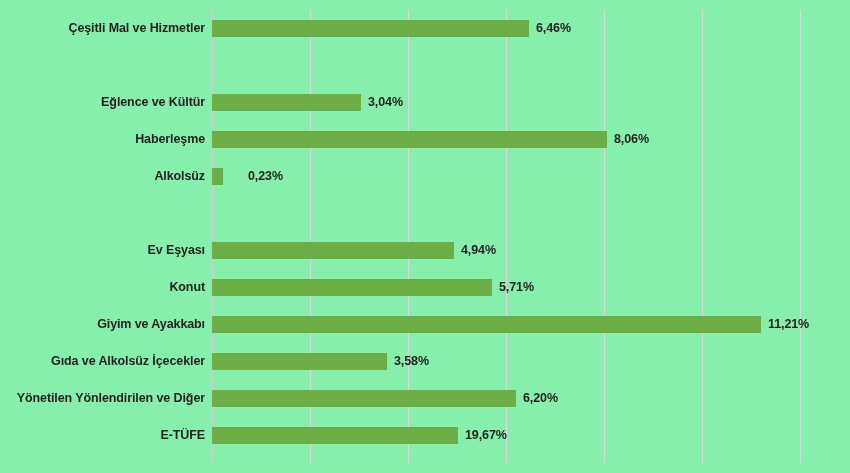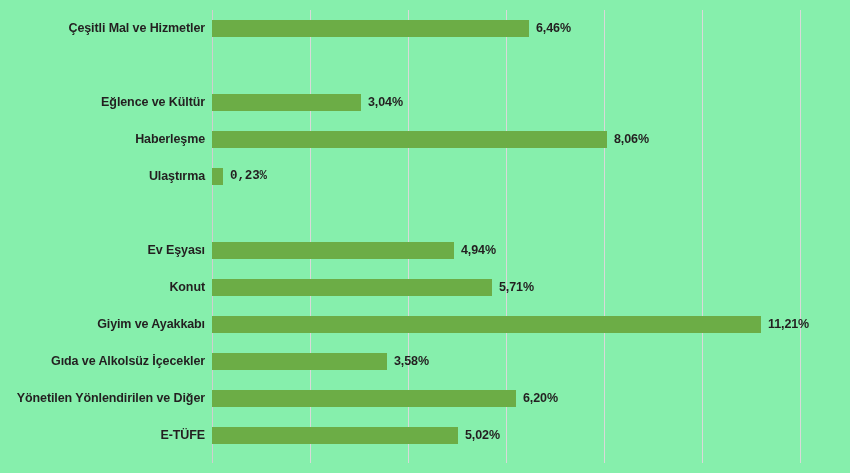--- a/index.html
+++ b/index.html
@@ -110,23 +110,23 @@
         <div class="cat-label">Eğlence ve Kültür</div>
         <div class="bar" style="width: 149px; background: rgb(108, 173, 70);"></div>
         <div class="value-label" style="left: 368px; text-align: center;">3,04%</div>
       </div>
       <div class="bar-row" style="top: 121px;">
         <div class="cat-label">Haberleşme</div>
         <div class="bar" style="width: 395px; background: rgb(108, 173, 70);"></div>
         <div class="value-label" style="left: 614px;">8,06%</div>
       </div>
       <div class="bar-row" style="top: 158px;">
-        <div class="cat-label">Ulaştırma</div>
+        <div class="cat-label">Alkolsüz</div>
         <div class="bar" style="width: 11px; background: rgb(108, 173, 70);"></div>
-        <div class="value-label" style="left: 230px; font-family: Liberation Mono, monospace;">0,23%</div>
+        <div class="value-label" style="left: 248px;">0,23%</div>
       </div>
       <div class="bar-row" style="top: 232px;">
         <div class="cat-label">Ev Eşyası</div>
         <div class="bar" style="width: 242px; background: rgb(108, 173, 70);"></div>
         <div class="value-label" style="left: 461px;">4,94%</div>
       </div>
       <div class="bar-row" style="top: 269px;">
         <div class="cat-label">Konut</div>
         <div class="bar" style="width: 280px; background: rgb(108, 173, 70);"></div>
         <div class="value-label" style="left: 499px;">5,71%</div>
@@ -142,17 +142,17 @@
         <div class="value-label" style="left: 394px;">3,58%</div>
       </div>
       <div class="bar-row" style="top: 380px;">
         <div class="cat-label">Yönetilen Yönlendirilen ve Diğer</div>
         <div class="bar" style="width: 304px; background: rgb(108, 173, 70);"></div>
         <div class="value-label" style="left: 523px; text-align: center;">6,20%</div>
       </div>
       <div class="bar-row" style="top: 417px;">
         <div class="cat-label">E-TÜFE</div>
         <div class="bar" style="width: 246px; background: rgb(108, 173, 70);"></div>
-        <div class="value-label" style="left: 465px;">5,02%</div>
+        <div class="value-label" style="left: 465px;">19,67%</div>
       </div>
     </div>
 
 </div>
 
 </body></html>

